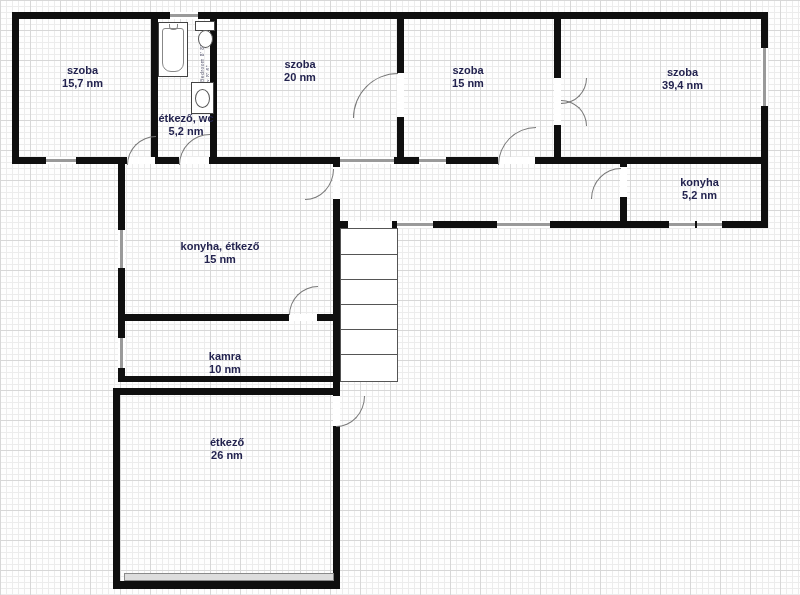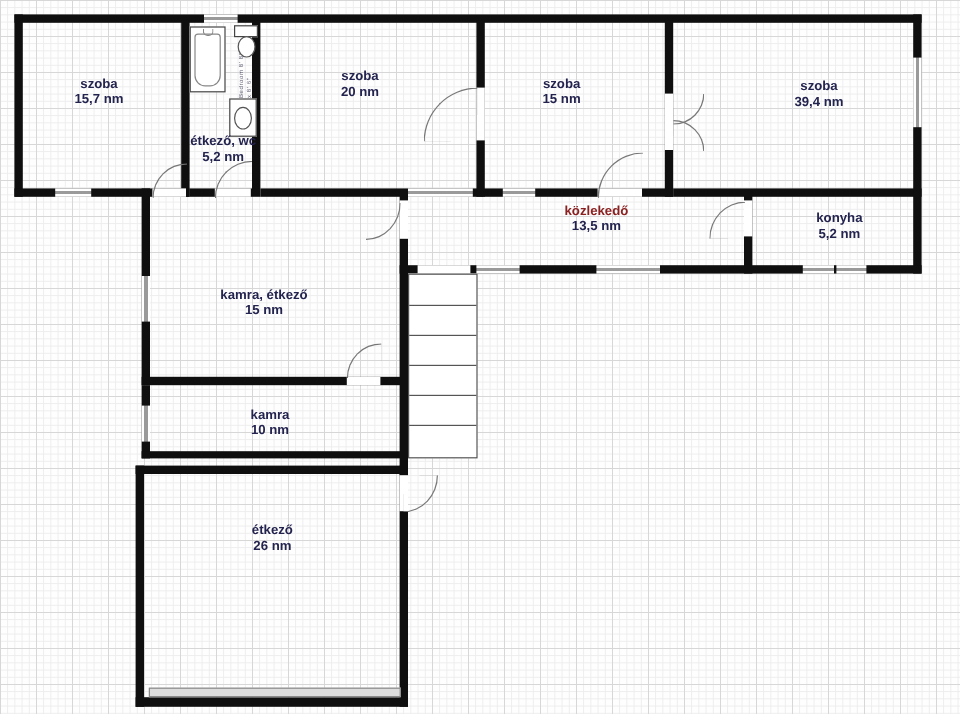--- a/index.html
+++ b/index.html
@@ -132,33 +132,29 @@
     <div>20 nm</div>
   </div>
   <div class="lbl" style="left:418px;top:64px;width:100px">
     <div>szoba</div>
     <div>15 nm</div>
   </div>
   <div class="lbl" style="left:630px;top:66px;width:105px">
     <div>szoba</div>
     <div>39,4 nm</div>
   </div>
-  <div class="lbl" style="left:438px;top:170px;width:118px">
-    <div class="red">közlekedő</div>
-    <div>13,5 nm</div>
-  </div>
   <div class="lbl" style="left:652px;top:176px;width:95px">
     <div>konyha</div>
     <div>5,2 nm</div>
   </div>
   <div class="lbl" style="left:155px;top:240px;width:130px">
-    <div>kamra, étkező</div>
+    <div>konyha, étkező</div>
     <div>15 nm</div>
   </div>
-  <div class="lbl" style="left:175px;top:340px;width:100px">
+  <div class="lbl" style="left:175px;top:350px;width:100px">
     <div>kamra</div>
     <div>10 nm</div>
   </div>
   <div class="lbl" style="left:177px;top:436px;width:100px">
     <div>étkező</div>
     <div>26 nm</div>
   </div>
 
 </div>
 

